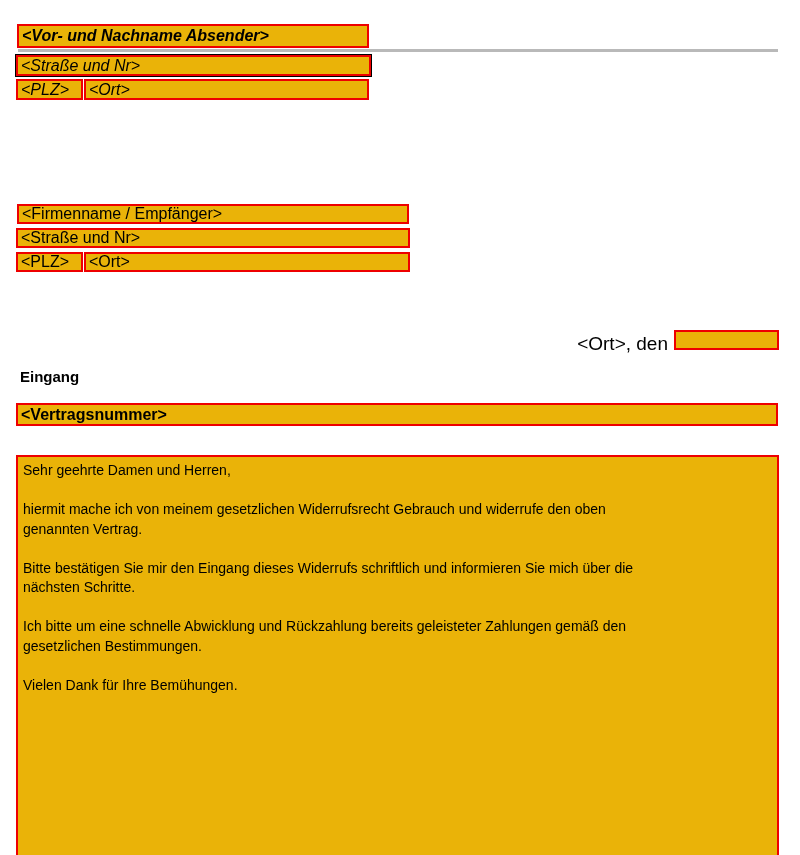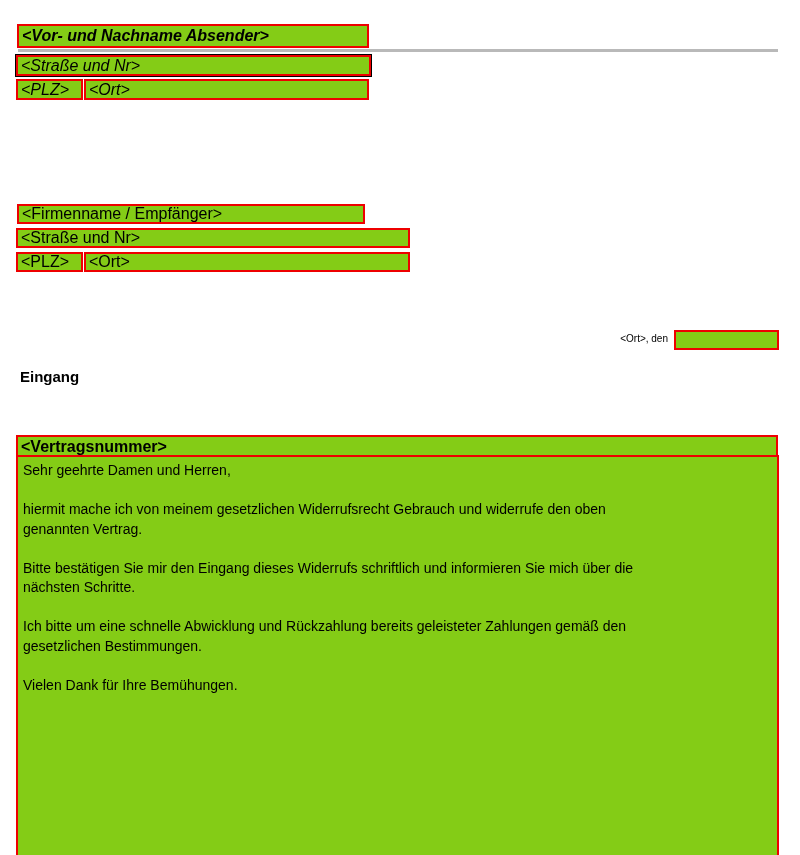--- a/index.html
+++ b/index.html
@@ -7,21 +7,21 @@
     width: 800px; height: 855px;
     position: relative;
     background: #ffffff;
     overflow: hidden;
     font-family: "Liberation Sans", sans-serif;
     color: #000000;
   }
   .fld {
     position: absolute;
     box-sizing: border-box;
-    background: #84cc16;
+    background: #eab308;
     border: 2px solid #ee0000;
     display: flex;
     align-items: center;
     padding: 0 3px;
     font-size: 16px;
     white-space: nowrap;
     overflow: hidden;
     color: #000000;
   }
   .fld.black-border {
@@ -38,42 +38,42 @@
     background: #b9b9b9;
   }
 
   
   .sender-name   { left: 17px; top: 24px;  width: 352px; height: 24px; }
   .sender-street { left: 16px; top: 55px;  width: 355px; height: 21px; }
   .sender-zip    { left: 16px; top: 79px;  width: 67px;  height: 21px; }
   .sender-city   { left: 84px; top: 79px;  width: 285px; height: 21px; }
 
   
-  .recip-company { left: 17px; top: 204px; width: 348px; height: 20px; }
+  .recip-company { left: 17px; top: 204px; width: 392px; height: 20px; }
   .recip-street  { left: 16px; top: 228px; width: 394px; height: 20px; }
   .recip-zip     { left: 16px; top: 252px; width: 67px;  height: 20px; }
   .recip-city    { left: 84px; top: 252px; width: 326px; height: 20px; }
 
   
   .date-label {
     position: absolute;
     left: 520px; top: 333px; width: 148px;
     text-align: right;
-    font-size: 10px;
+    font-size: 19px;
   }
   .date-field { left: 674px; top: 330px; width: 105px; height: 20px; }
 
   
   .letter-heading {
     position: absolute;
     left: 20px; top: 368px;
     font-size: 15px;
     font-weight: bold;
   }
-  .contract-field { left: 16px; top: 403px; width: 762px; height: 23px; margin-top: 32px; }
+  .contract-field { left: 16px; top: 403px; width: 762px; height: 23px; }
 
   
   .body-field {
     left: 16px; top: 455px;
     width: 763px; height: 420px;
     display: block;
     padding: 4px 5px;
     font-size: 14px;
     line-height: 19.5px;
     white-space: pre-wrap;

